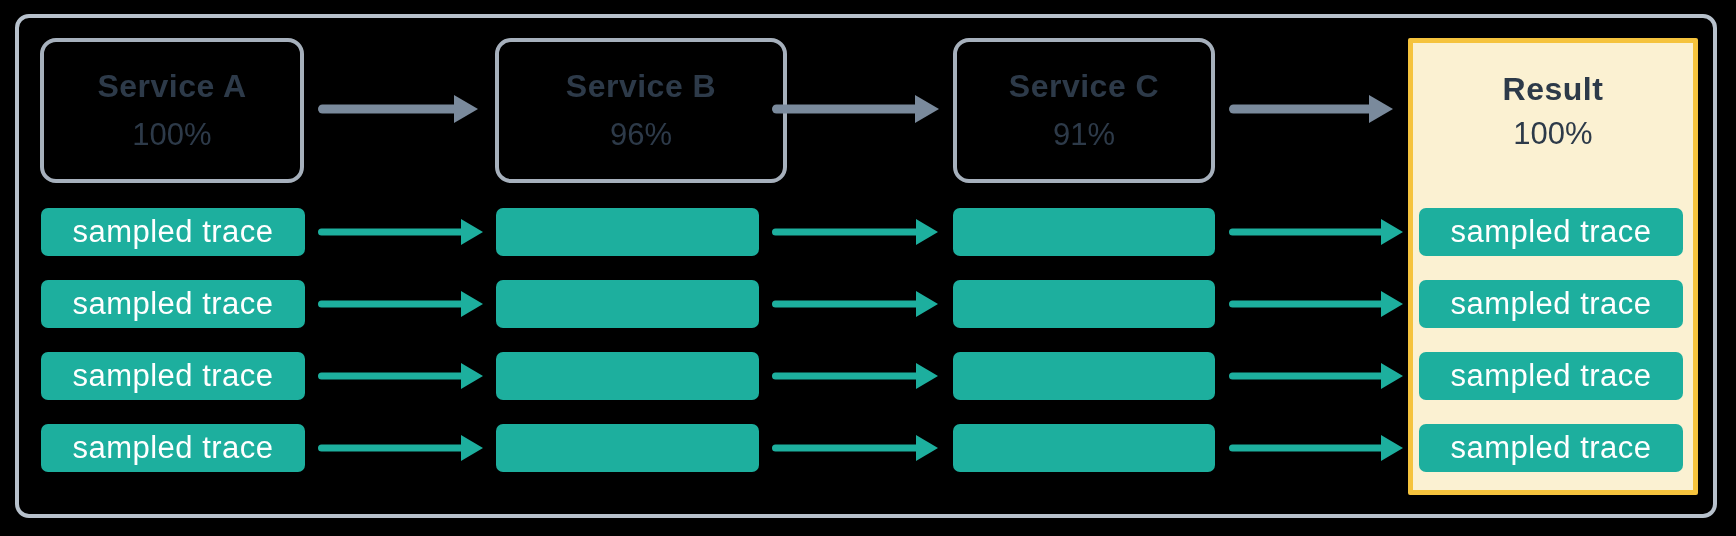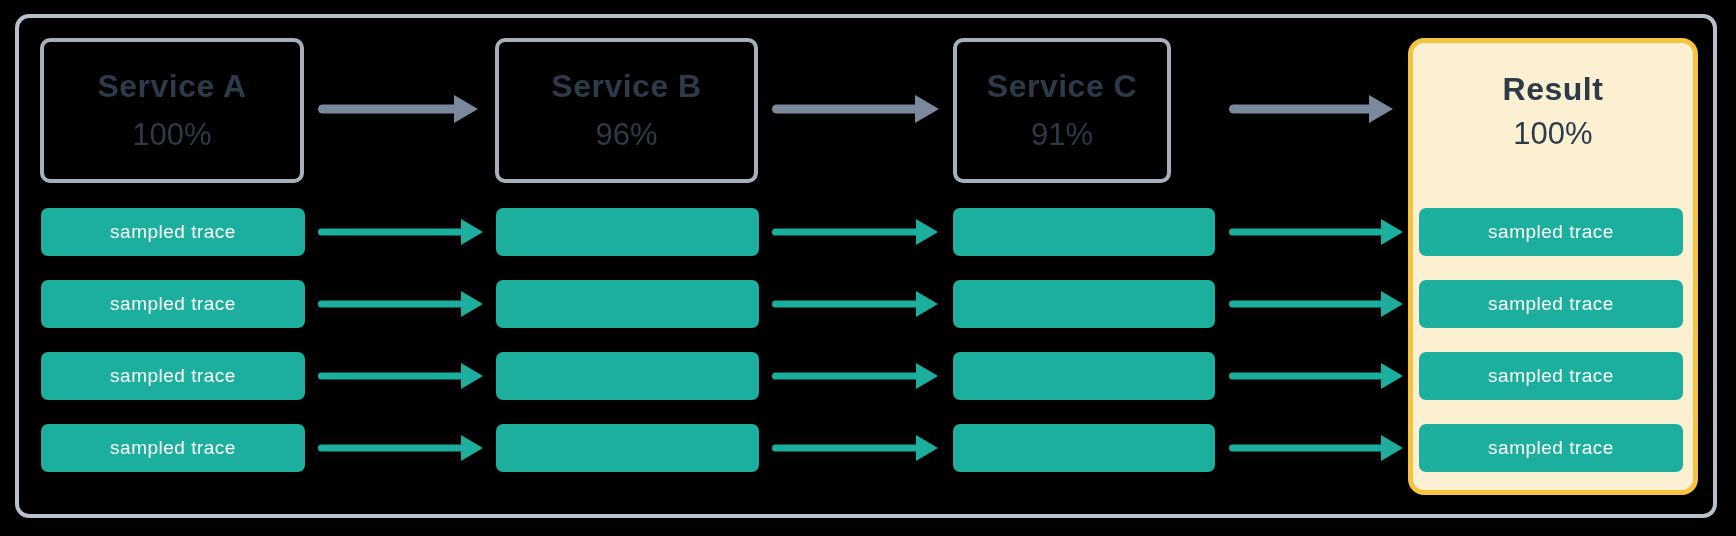--- a/index.html
+++ b/index.html
@@ -9,36 +9,36 @@
     background:#000;
     font-family:"Liberation Sans","DejaVu Sans",sans-serif;
     overflow:hidden;
   }
   .outer-frame{
     position:absolute;left:15px;top:14px;width:1702px;height:504px;
     border:4px solid #b7c1cc;border-radius:14px;box-sizing:border-box;
   }
   .svc-box{
     position:absolute;top:38px;height:145px;
-    border:4px solid #a6b0bc;border-radius:10px;box-sizing:border-box;
+    border:4px solid #a6b0bc;border-radius:16px;box-sizing:border-box;
     display:flex;flex-direction:column;align-items:center;justify-content:center;
     gap:9px;
   }
   .svc-title{font-weight:bold;font-size:32px;color:#2d3a49;letter-spacing:.5px;line-height:40px;}
   .svc-rate{font-size:31px;color:#2d3a49;line-height:40px;}
   .result-box{
     position:absolute;left:1408px;top:38px;width:290px;height:457px;
-    background:#fbf1d2;border:5px solid #f5c33d;border-radius:16px;box-sizing:border-box;
+    background:#fbf1d2;border:5px solid #f5c33d;border-radius:2px;box-sizing:border-box;
   }
   .result-title{margin-top:26px;text-align:center;}
   .result-rate{margin-top:5px;text-align:center;}
   .bar{
     position:absolute;height:48px;background:#1daf9e;border-radius:7px;
     display:flex;align-items:center;justify-content:center;
-    color:#ffffff;font-size:19px;letter-spacing:.5px;white-space:nowrap;
+    color:#ffffff;font-size:31px;letter-spacing:.5px;white-space:nowrap;
   }
   .arrow{position:absolute;}
   .shaft{position:absolute;left:0;top:50%;transform:translateY(-50%);border-radius:5px;}
   .head{position:absolute;right:0;top:50%;transform:translateY(-50%);width:0;height:0;}
   .arrow-gray{height:28px;}
   .arrow-gray .shaft{background:#7a8a9c;height:9px;right:20px;}
   .arrow-gray .head{border-top:14px solid transparent;border-bottom:14px solid transparent;border-left:24px solid #7a8a9c;}
   .arrow-teal{height:26px;}
   .arrow-teal .shaft{background:#1daf9e;height:7px;right:18px;}
   .arrow-teal .head{border-top:13px solid transparent;border-bottom:13px solid transparent;border-left:22px solid #1daf9e;}
@@ -47,25 +47,25 @@
 <body>
 
 <div class="stage">
 
   <div class="outer-frame"></div>
 
   <div class="svc-box" style="left:40px;width:264px;">
     <div class="svc-title">Service A</div>
     <div class="svc-rate">100%</div>
   </div>
-  <div class="svc-box" style="left:495px;width:263px;">
+  <div class="svc-box" style="left:495px;width:292px;">
     <div class="svc-title">Service B</div>
     <div class="svc-rate">96%</div>
   </div>
-  <div class="svc-box" style="left:953px;width:218px;text-decoration:underline;">
+  <div class="svc-box" style="left:953px;width:262px;text-decoration:underline;">
     <div class="svc-title">Service C</div>
     <div class="svc-rate">91%</div>
   </div>
 
   <div class="result-box">
     <div class="svc-title result-title">Result</div>
     <div class="svc-rate result-rate">100%</div>
     <div class="bar" style="left:6px;top:165px;width:264px;">sampled trace</div>
     <div class="bar" style="left:6px;top:237px;width:264px;">sampled trace</div>
     <div class="bar" style="left:6px;top:309px;width:264px;">sampled trace</div>

